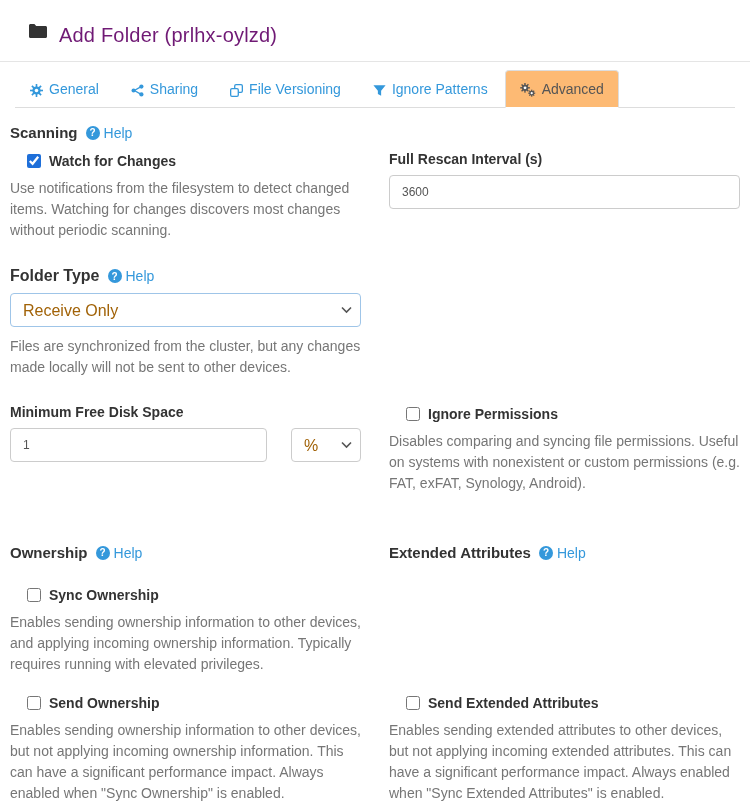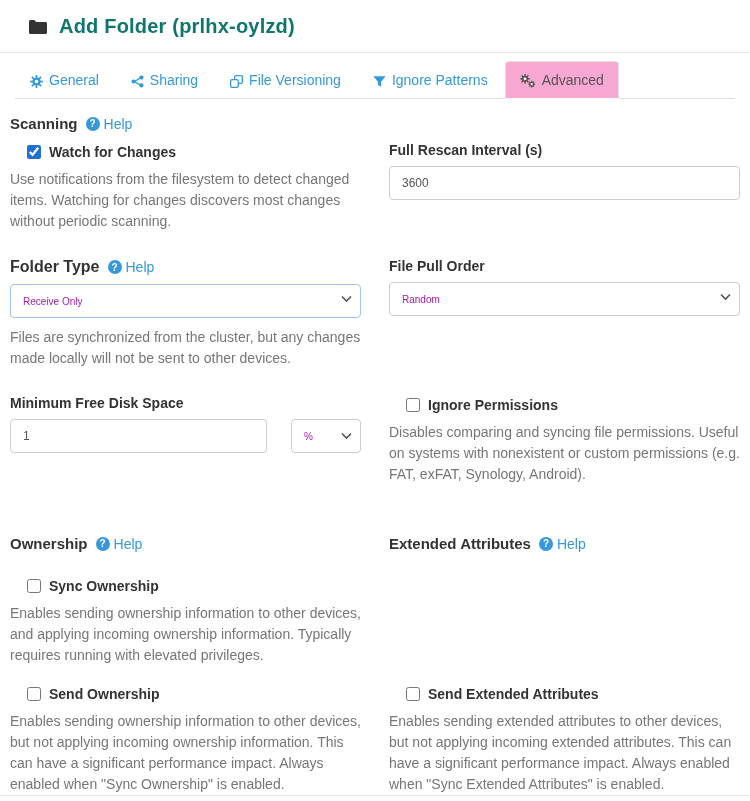--- a/index.html
+++ b/index.html
@@ -10,38 +10,38 @@
     color: #333;
   }
   .modal { display: flex; flex-direction: column; height: 801px; background: #fff; }
 
   
   .modal-header {
     padding: 15px 15px 14px 15px;
     border-bottom: 1px solid #e5e5e5;
     display: flex; align-items: center; gap: 12px;
   }
-  .modal-title { font-size: 20px; font-weight: 700; color: #0f766e; letter-spacing: .2px; }
+  .modal-title { font-size: 20px; font-weight: 400; color: #701a75; letter-spacing: .2px; margin-top: 9px; }
   .folder-glyph { display: inline-flex; margin-left: 14px; }
 
   
   .tabs-wrap { padding: 8px 15px 0 15px; }
   .nav-tabs {
     display: flex; align-items: flex-end; list-style: none;
     border-bottom: 1px solid #ddd;
   }
   .tab {
     display: flex; align-items: flex-end; gap: 6px;
     padding: 10px 14px; margin-right: 2px; margin-bottom: -1px;
     font-size: 14px; color: #3498db; cursor: pointer;
     border: 1px solid transparent; border-radius: 4px 4px 0 0;
     background: transparent;
   }
   .tab.active {
-    color: #555; background: #f9a8d4;
+    color: #555; background: #fdba74;
     border-color: #ddd #ddd #fff #ddd; cursor: default;
   }
   .tab .ticon { display: inline-flex; }
 
   
   .modal-body { flex: 1 1 auto; padding: 16px 10px 0 10px; }
   .row { display: grid; grid-template-columns: 1fr 1fr; column-gap: 28px; }
   .cell { min-width: 0; }
 
   .section-head {
@@ -70,21 +70,21 @@
 
   .text-input {
     width: 100%; height: 34px; padding: 6px 12px;
     font-size: 12px; color: #555; background: #fff;
     border: 1px solid #ccc; border-radius: 4px;
     font-family: "Liberation Sans", sans-serif;
   }
   .select-wrap { position: relative; width: 100%; }
   .select-wrap select {
     width: 100%; height: 34px; padding: 6px 26px 6px 12px;
-    font-size: 10px; color: #a21caf; background: #fff;
+    font-size: 16px; color: #a16207; background: #fff;
     border: 1px solid #ccc; border-radius: 4px;
     appearance: none; -webkit-appearance: none; cursor: pointer;
     font-family: "Liberation Sans", sans-serif;
   }
   .select-wrap select.focus-blue { border-color: #9fc5e8; }
   .select-caret {
     position: absolute; right: 9px; top: 50%; transform: translateY(-50%);
     pointer-events: none; display: inline-flex; color: #555;
   }
 
@@ -241,33 +241,20 @@
           <select class="focus-blue">
             <option>Receive Only</option>
           </select>
           <span class="select-caret">
             <svg width="11" height="7" viewBox="0 0 11 7" fill="none" stroke="currentColor" stroke-width="1.6">
                 <path d="M1 1l4.5 4.5L10 1"></path>
               </svg>
           </span>
         </span>
         <p class="desc">Files are synchronized from the cluster, but any changes made locally will not be sent to other devices.</p>
-      </div>
-      <div class="cell">
-        <label class="field-label">File Pull Order</label>
-        <span class="select-wrap">
-          <select>
-            <option>Random</option>
-          </select>
-          <span class="select-caret">
-            <svg width="11" height="7" viewBox="0 0 11 7" fill="none" stroke="currentColor" stroke-width="1.6">
-                <path d="M1 1l4.5 4.5L10 1"></path>
-              </svg>
-          </span>
-        </span>
       </div>
     </div>
 
     <div class="row mt-sec">
       <div class="cell">
         <label class="field-label">Minimum Free Disk Space</label>
         <div class="inline-field">
           <input class="text-input" type="text" value="1" style="">
           <span class="select-wrap unit">
             <select>

